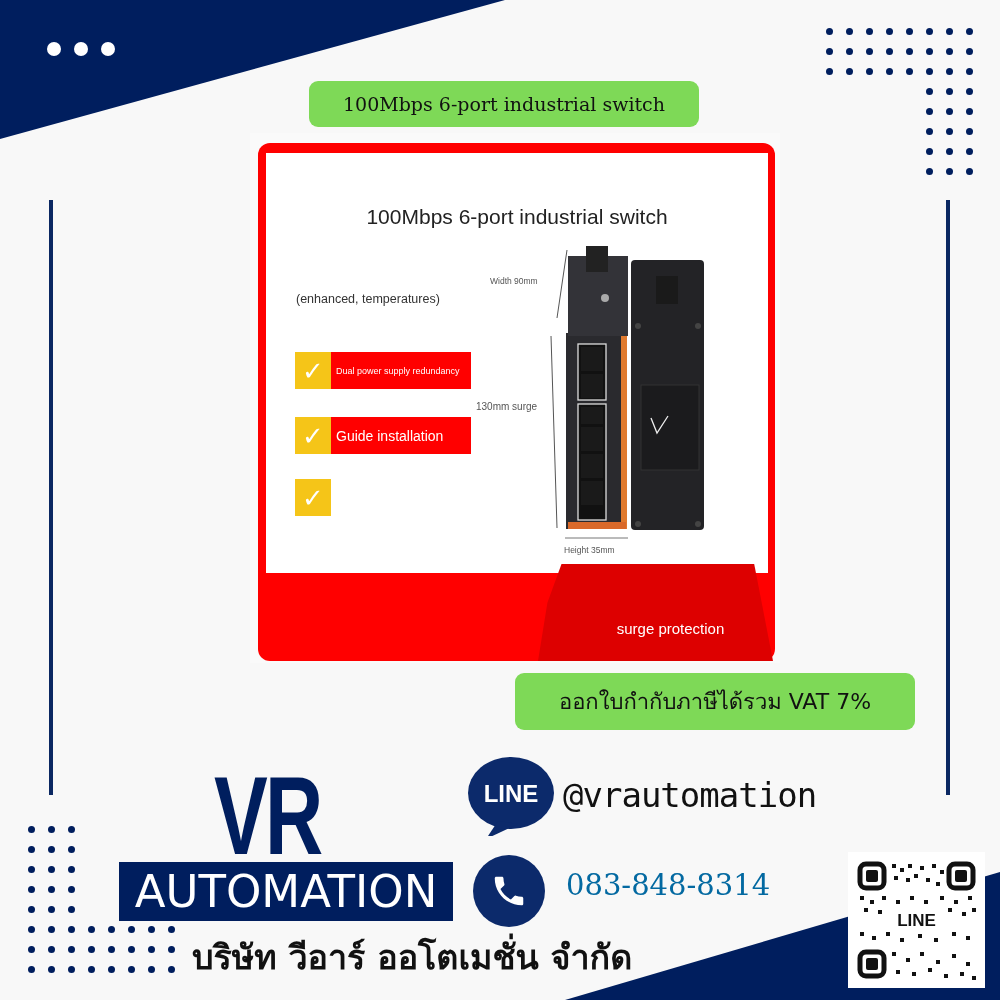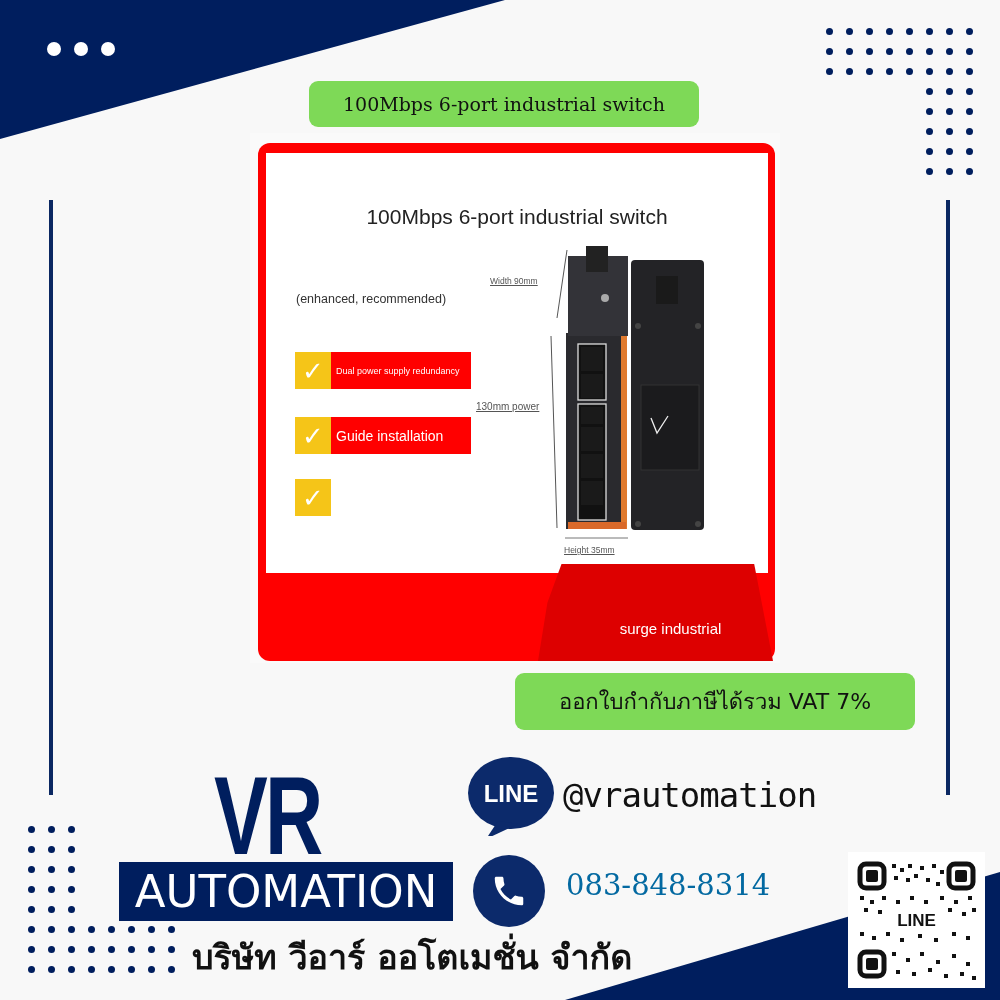--- a/index.html
+++ b/index.html
@@ -14,21 +14,21 @@
   .green-pill { position:absolute; background:#7ed957; border-radius:9px; color:#111;
     font-family:"DejaVu Serif", serif; display:flex; align-items:center; justify-content:center; }
   .product { position:absolute; left:250px; top:133px; width:530px; height:530px; background:#fafafa; }
   .red-frame { position:absolute; left:8px; top:10px; width:517px; height:518px; background:#ff0000; border-radius:12px; }
   .inner { position:absolute; left:16px; top:20px; width:502px; height:420px; background:#fff; }
   .prod-title { position:absolute; left:0; width:100%; top:52px; text-align:center; font-size:21px; color:#222; font-family:"Liberation Sans", sans-serif; }
   .enh { position:absolute; left:46px; top:159px; font-size:12.5px; color:#333; font-family:"Liberation Sans", sans-serif; }
   .feat { position:absolute; left:45px; width:176px; height:37px; display:flex; }
   .feat .chk { width:36px; height:100%; background:#f5c518; display:flex; align-items:center; justify-content:center; color:#fff; font-size:26px; font-weight:bold; }
   .feat .lbl { flex:1; background:#ff0000; color:#fff; display:flex; align-items:center; padding-left:5px; font-family:"Liberation Sans", sans-serif; }
-  .dim { position:absolute; font-size:8.5px; color:#555; font-family:"Liberation Sans", sans-serif;text-decoration:underline; }
+  .dim { position:absolute; font-size:8.5px; color:#555; font-family:"Liberation Sans", sans-serif; }
   .switch { position:absolute; }
   .temp-pill { position:absolute; left:20px; top:467px; width:335px; height:50px; background:#fffdf7; border-radius:25px 0 0 25px;
     display:flex; align-items:center; padding-left:22px; font-size:13px; color:#111; font-family:"Liberation Sans", sans-serif; }
   .surge { position:absolute; left:288px; top:431px; width:235px; height:97px; background:#dd0000;
     clip-path:polygon(10% 0, 92% 0, 100% 100%, 0 100%, 4% 40%); }
   .surge-v { position:absolute; left:348px; top:440px; width:140px; text-align:center; font-size:26px; color:#fff; font-family:"Liberation Sans", sans-serif; }
   .surge-t { position:absolute; left:338px; top:487px; width:165px; text-align:center; font-size:15px; color:#fff; font-family:"Liberation Sans", sans-serif; }
   .vr { position:absolute; left:214px; top:760px; font-family:"Liberation Sans", sans-serif; font-weight:bold; font-size:112px;
     color:#001e5e; letter-spacing:-4px; transform:scaleX(0.72); transform-origin:left top; line-height:1; }
   .auto-box { position:absolute; left:119px; top:862px; width:334px; height:59px; background:#001e5e;
@@ -142,36 +142,36 @@
 <div class="vline" style="left:946px;top:200px;height:595px;"></div>
 
 <div class="green-pill" style="left:309px;top:81px;width:390px;height:46px;font-size:19px;">
   <span>100Mbps 6-port industrial switch</span>
 </div>
 
 <div class="product">
   <div class="red-frame"></div>
   <div class="inner">
     <div class="prod-title">100Mbps 6-port industrial switch</div>
-    <div class="enh" style="left:30px;top:139px;">(enhanced, recommended)</div>
+    <div class="enh" style="left:30px;top:139px;">(enhanced, temperatures)</div>
 
     <div class="feat" style="left:29px;top:199px;">
       <div class="chk">✓</div>
       <div class="lbl" style="font-size:9px;">Dual power supply redundancy</div>
     </div>
     <div class="feat" style="left:29px;top:264px;">
       <div class="chk">✓</div>
       <div class="lbl" style="font-size:14px;">Guide installation</div>
     </div>
     <div class="feat" style="left:29px;top:326px;">
       <div class="chk">✓</div>
     </div>
 
     <div class="dim" style="left:224px;top:123px;">Width 90mm</div>
-    <div class="dim" style="left:210px;top:248px;font-size:10px;">130mm power</div>
+    <div class="dim" style="left:210px;top:248px;font-size:10px;">130mm surge</div>
     <div class="dim" style="left:298px;top:392px;">Height 35mm</div>
 
     <svg class="switch" style="left:205px;top:85px;" width="270" height="305" viewBox="0 0 270 305">
       <line x1="96" y1="12" x2="86" y2="80" stroke="#555" stroke-width="1"></line>
       <line x1="80" y1="98" x2="86" y2="290" stroke="#555" stroke-width="1"></line>
       <line x1="94" y1="300" x2="157" y2="300" stroke="#777" stroke-width="1"></line>
 
       <rect x="95" y="95" width="60" height="196" fill="#2a2a2e"></rect>
       <rect x="150" y="95" width="6" height="196" fill="#e07a2e"></rect>
       <rect x="97" y="18" width="60" height="80" fill="#333338"></rect>
@@ -196,21 +196,21 @@
       <rect x="170" y="147" width="58" height="85" fill="#1b1b1d" stroke="#333" stroke-width="1"></rect>
       <path d="M180 180 L186 195 L197 178" stroke="#eee" stroke-width="1.3" fill="none"></path>
       <circle cx="167" cy="88" r="3" fill="#444"></circle>
         <circle cx="227" cy="88" r="3" fill="#444"></circle>
       <circle cx="167" cy="286" r="3" fill="#444"></circle>
         <circle cx="227" cy="286" r="3" fill="#444"></circle>
     </svg>
   </div>
 
   <div class="surge"></div>
-  <div class="surge-t">surge industrial</div>
+  <div class="surge-t">surge protection</div>
 </div>
 
 <div class="green-pill" style="left:515px;top:673px;width:400px;height:57px;font-size:22px;font-family:'DejaVu Sans',sans-serif;">
   <span>ออกใบกำกับภาษีได้รวม VAT 7%</span>
 </div>
 
 <div class="vr">VR</div>
 <div class="auto-box">
   <span>AUTOMATION</span>
 </div>

